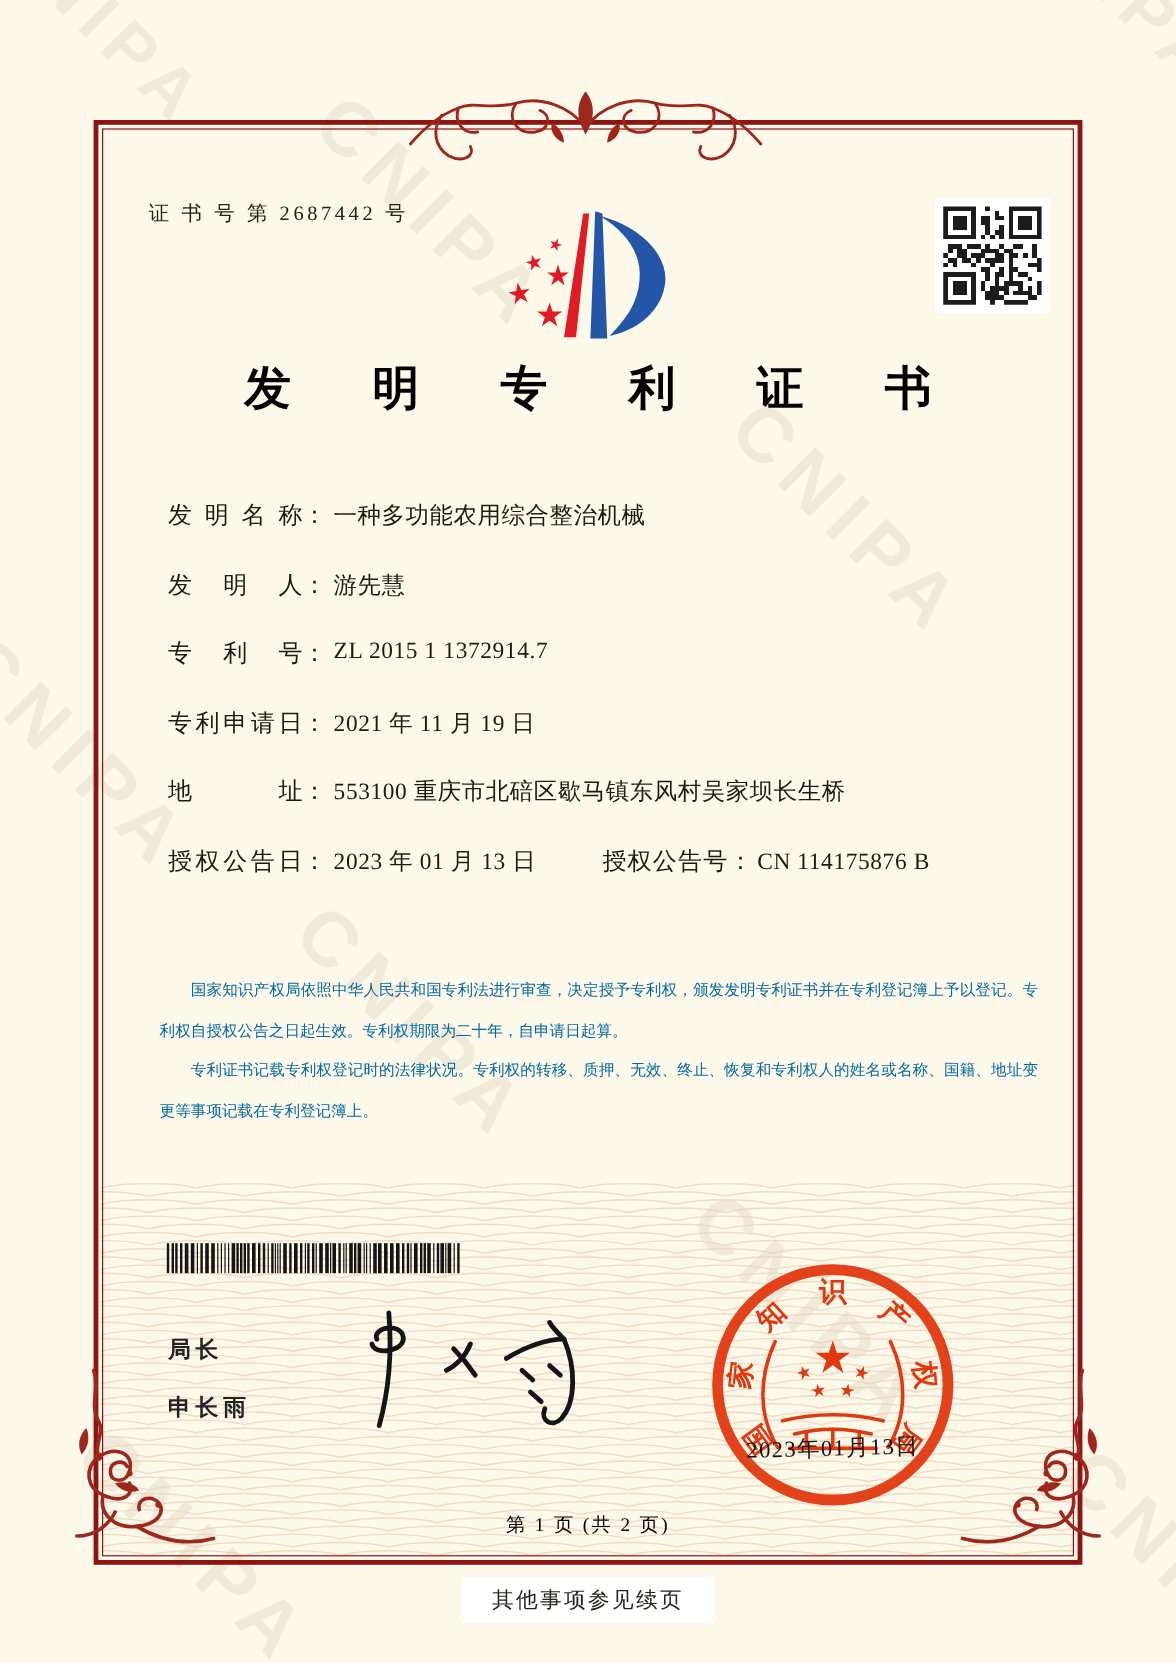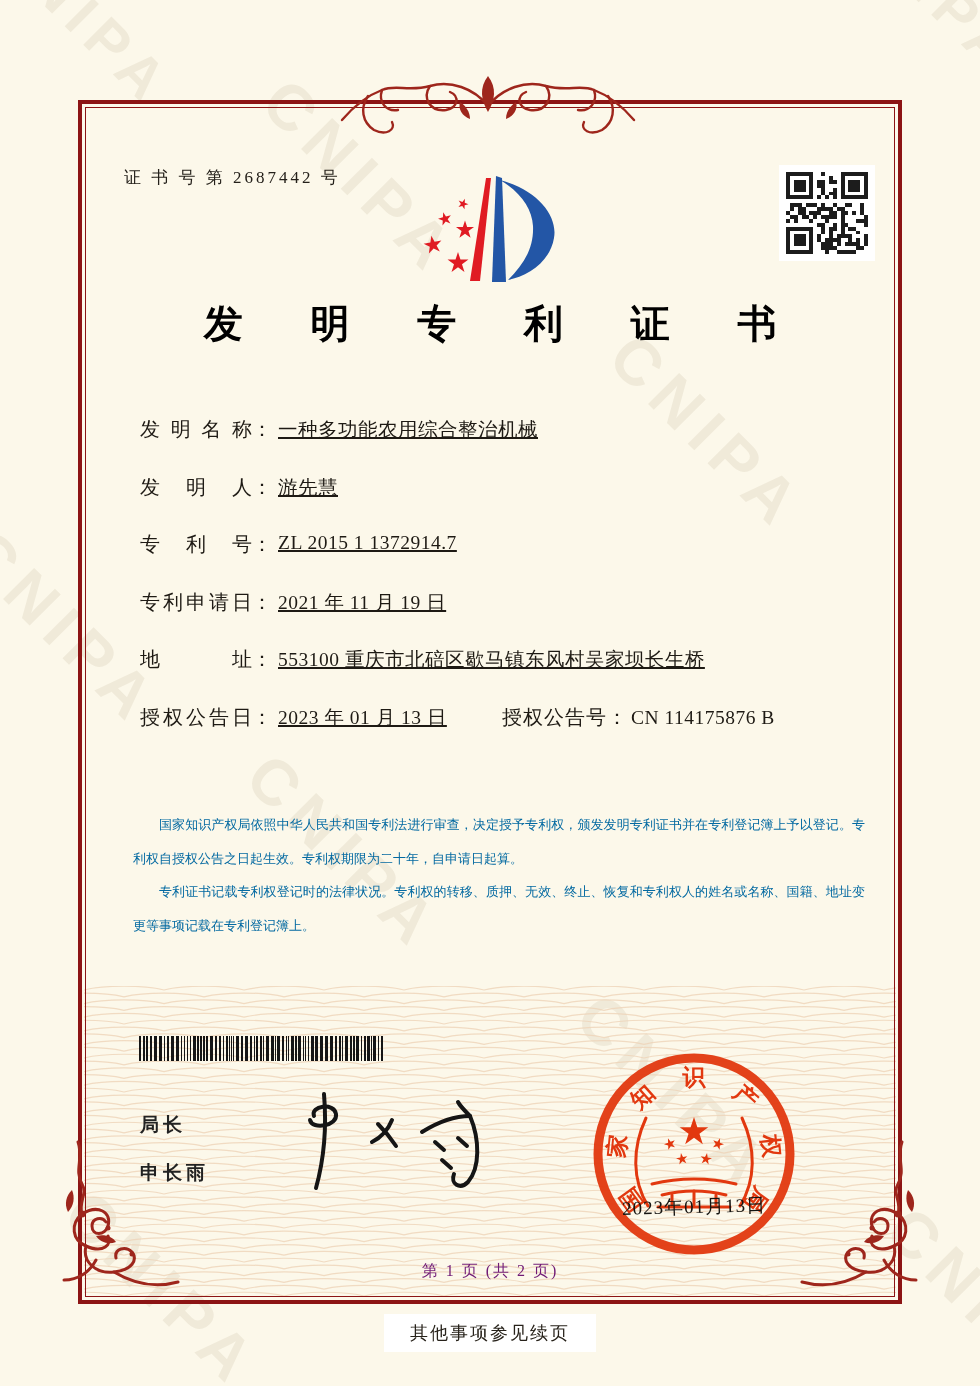--- a/index.html
+++ b/index.html
@@ -42,21 +42,21 @@
     background:#ffffff;z-index:4;
   }
   .qr svg{position:absolute;left:7px;top:7px;}
   .title{
     position:absolute;left:80px;width:820px;top:297px;z-index:4;
     text-align:center;font-size:39px;font-weight:bold;
     letter-spacing:29px;padding-left:29px;box-sizing:border-box;
     color:#000000;
   }
   
-  .fields{position:absolute;left:140px;top:416px;width:720px;z-index:4;text-decoration:underline;}
+  .fields{position:absolute;left:140px;top:416px;width:720px;z-index:4;}
   .frow{position:relative;height:57.6px;font-size:20px;}
   .flabel{
     display:inline-block;width:112px;vertical-align:top;
     text-align:justify;text-align-last:justify;
   }
   .fcolon{display:inline-block;vertical-align:top;}
   .fvalue{font-size:19.5px;margin-left:6px;letter-spacing:.5px;}
   .fpair2{position:absolute;left:362px;top:0;white-space:nowrap;}
   .flabel2{letter-spacing:1px;}
   .fvalue2{font-size:19.5px;margin-left:4px;letter-spacing:.5px;}
@@ -82,21 +82,21 @@
     position:absolute;left:50%;top:50%;
     font-weight:bold;font-size:23px;color:#e2380f;
   }
   .seal-date{
     position:absolute;left:596px;top:1194px;width:196px;z-index:6;
     text-align:center;font-size:19px;letter-spacing:1px;color:#151310;
     transform:rotate(-1.5deg);
   }
   .page-num{
     position:absolute;left:80px;width:820px;top:1261px;z-index:4;
-    text-align:center;font-size:16px;letter-spacing:2px;color:#701a75;
+    text-align:center;font-size:16px;letter-spacing:2px;color:#000000;
   }
   .cont-note{
     position:absolute;left:50%;top:1314px;transform:translateX(-50%);z-index:4;
     background:#ffffff;padding:7px 26px;font-size:18px;letter-spacing:2px;
     color:#27221a;white-space:nowrap;
   }
 </style>
 </head>
 <body>
 

